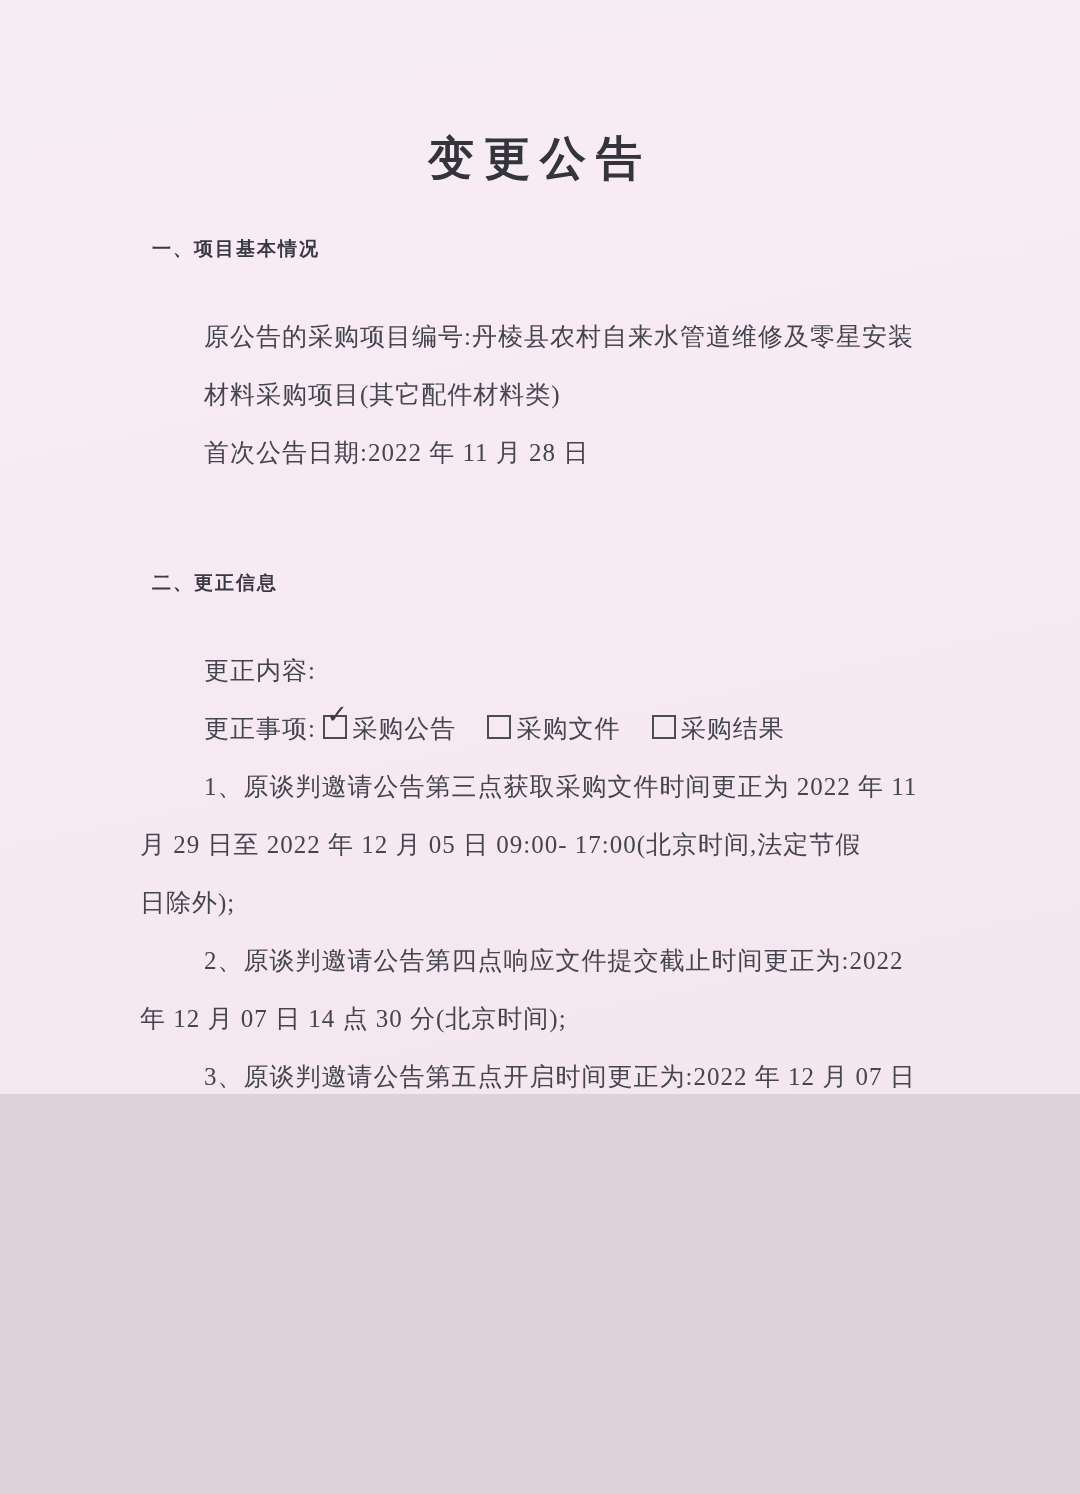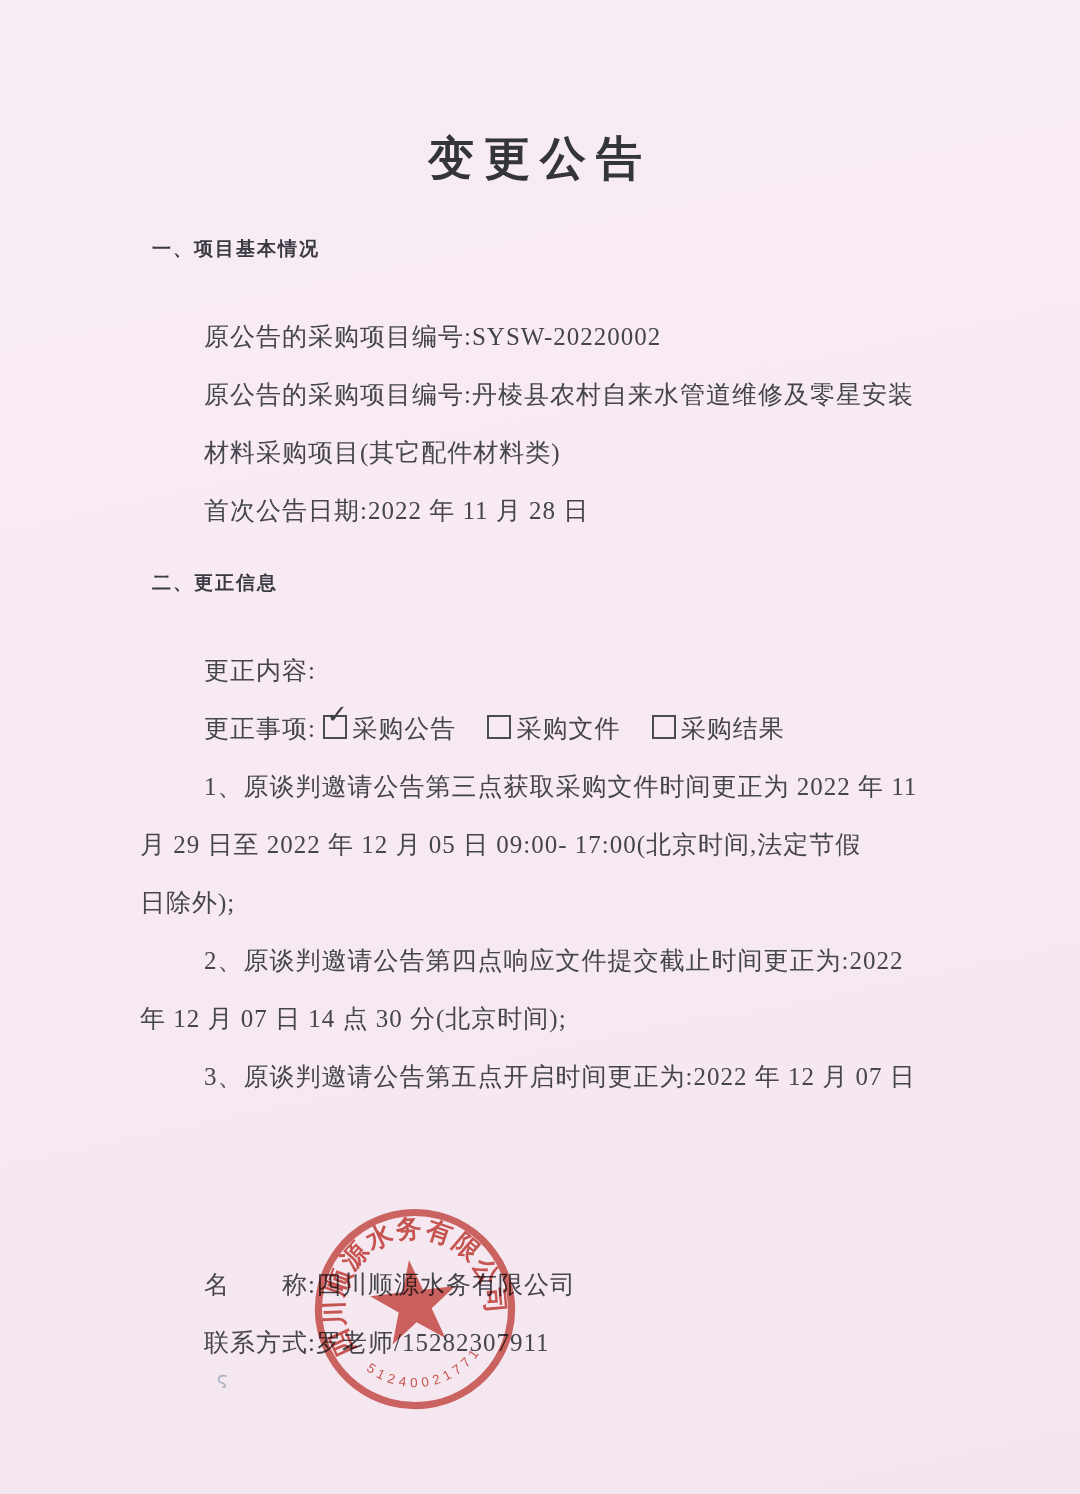--- a/index.html
+++ b/index.html
@@ -1,18 +1,18 @@
 <!DOCTYPE html>
 <html><head>
 <meta charset="utf-8">
 <style>
   html,body{margin:0;padding:0;background:#ddd2d9;}
   .page{
     position:relative;
-    width:1080px;height:1494px;
+    width:1080px;height:1094px;
     margin:0 auto;
     background:linear-gradient(168deg,#f5edf3 0%,#f8ebf4 22%,#f7e9f2 60%,#f4e6ee 100%);
     font-family:"Liberation Serif","DejaVu Serif",serif;
     color:#45454d;
     overflow:hidden;
   }
   .doc-title{
     position:absolute;top:128px;left:0;width:100%;
     text-align:center;
     font-family:"Liberation Sans","DejaVu Sans",sans-serif;
@@ -58,21 +58,20 @@
 </head>
 <body>
 
 <div class="page">
 
   <div class="doc-title">变更公告</div>
 
   <div class="sec-heading" id="s1-heading">一、项目基本情况</div>
 
   <div class="body-block" id="block1">
-    <div class="line indent">原公告的采购项目编号:SYSW-20220002</div>
     <div class="line indent">原公告的采购项目编号:丹棱县农村自来水管道维修及零星安装</div>
     <div class="line indent">材料采购项目(其它配件材料类)</div>
     <div class="line indent">首次公告日期:2022 年 11 月 28 日</div>
   </div>
 
   <div class="sec-heading" id="s2-heading">二、更正信息</div>
 
   <div class="body-block" id="block2">
     <div class="line indent">更正内容:</div>
     <div class="line indent">

